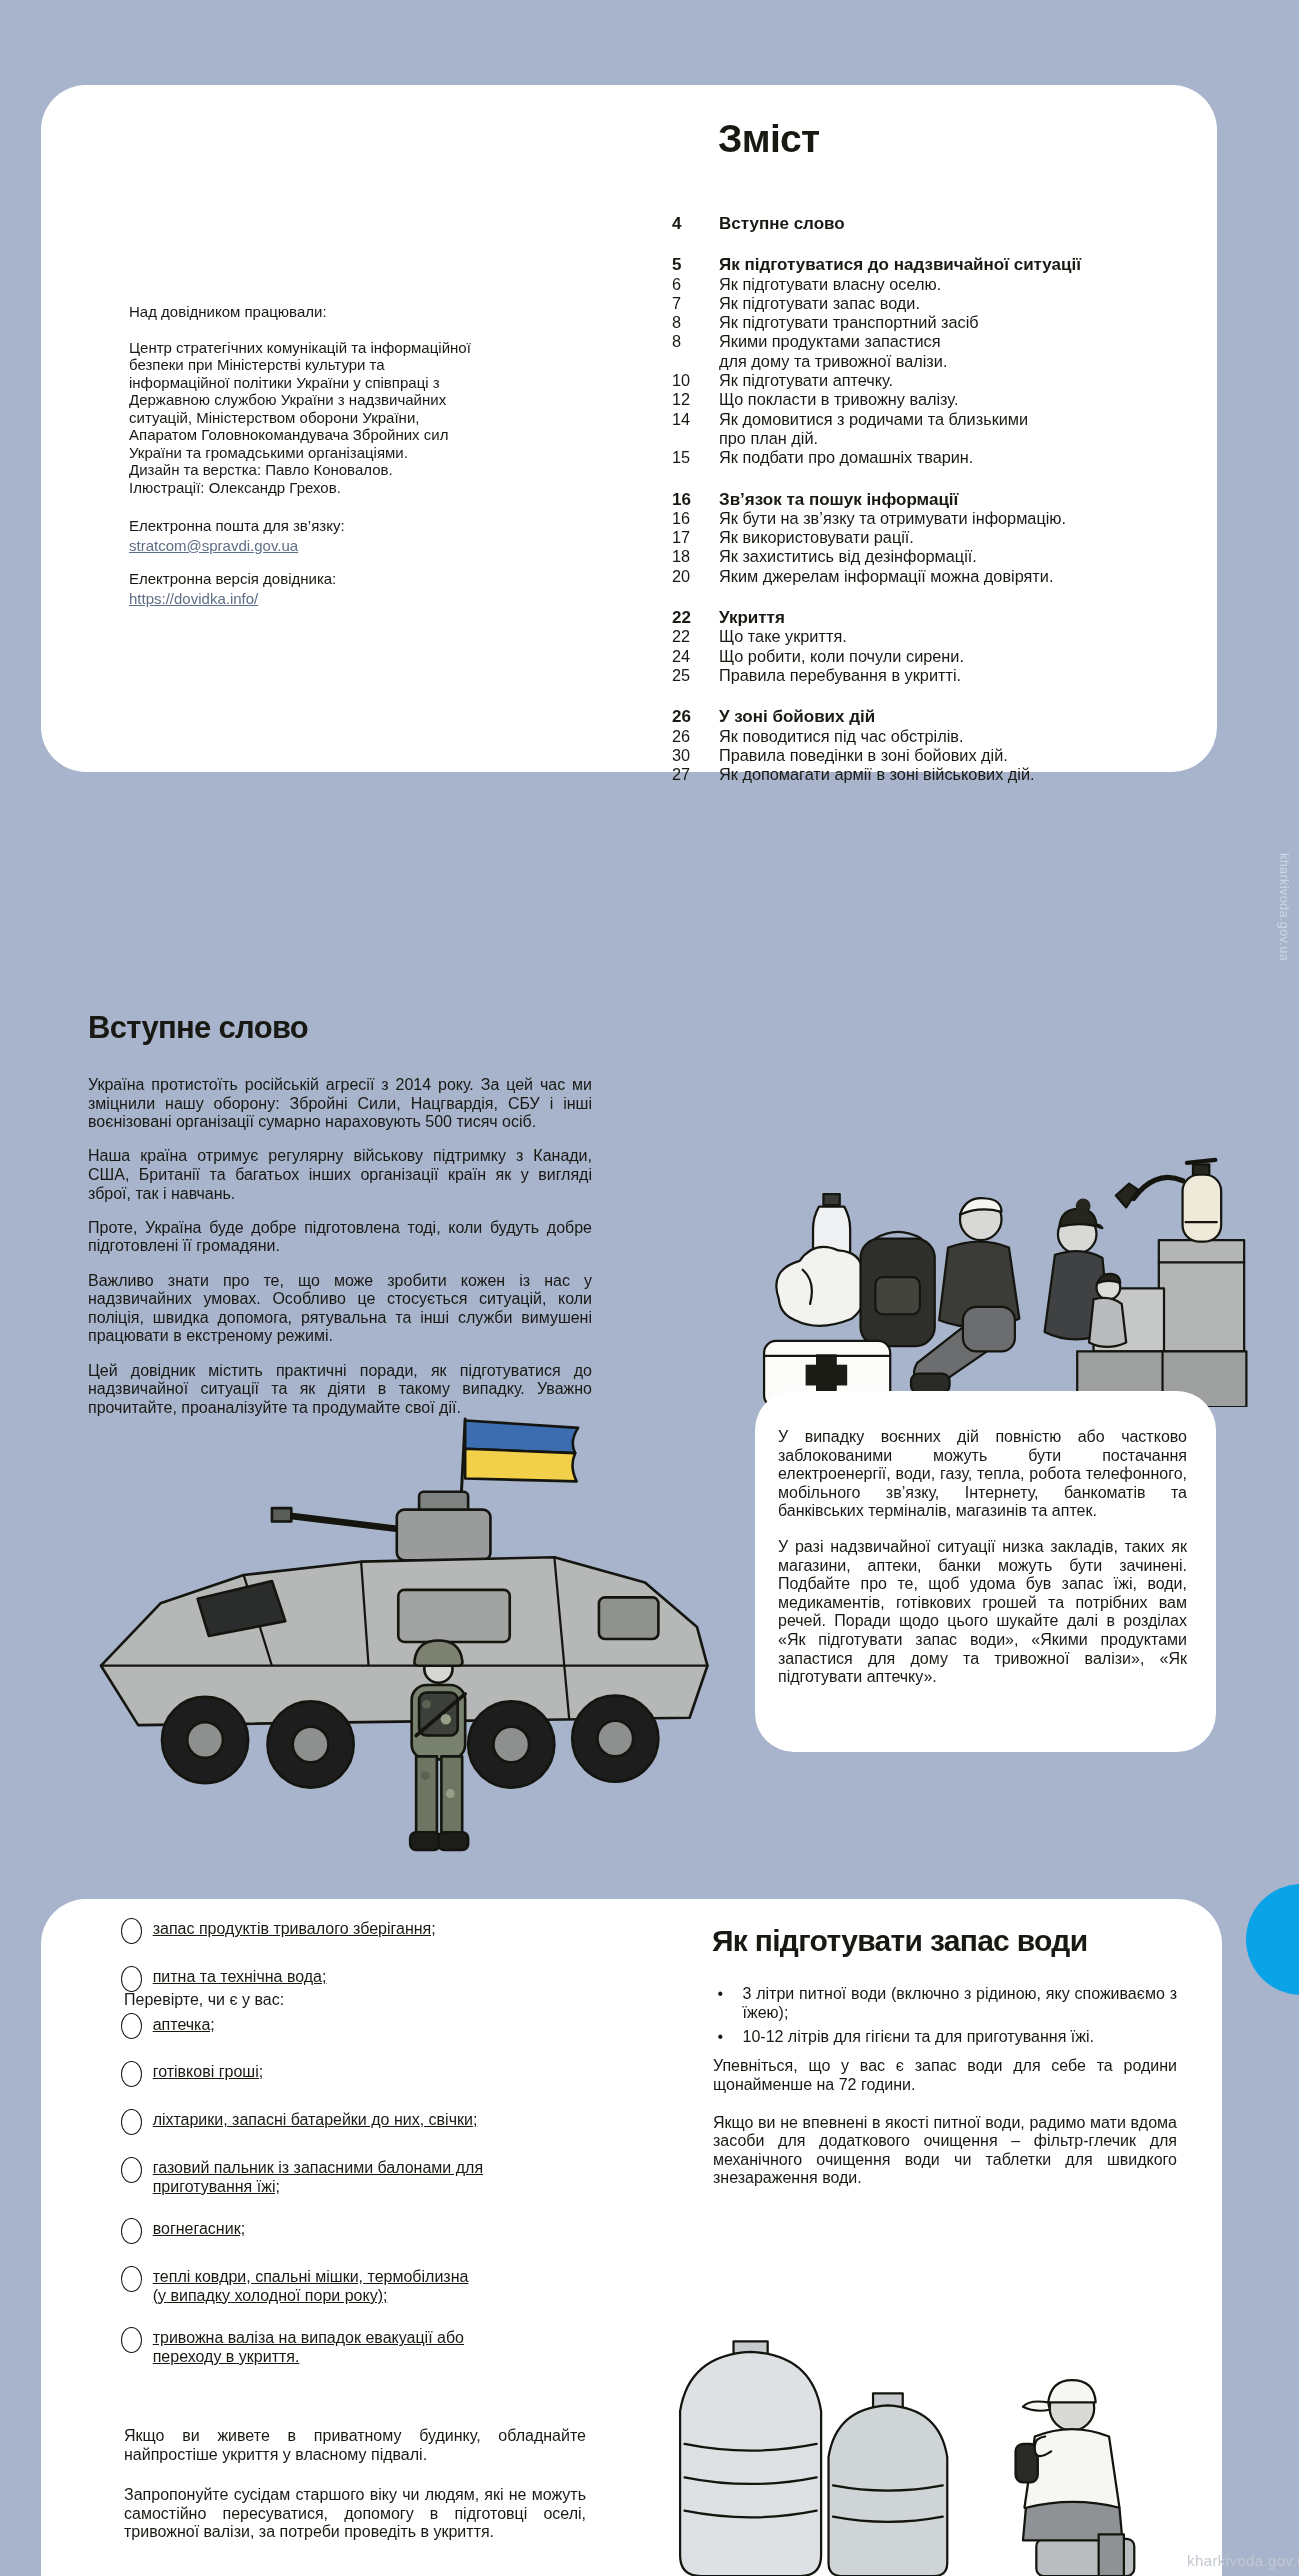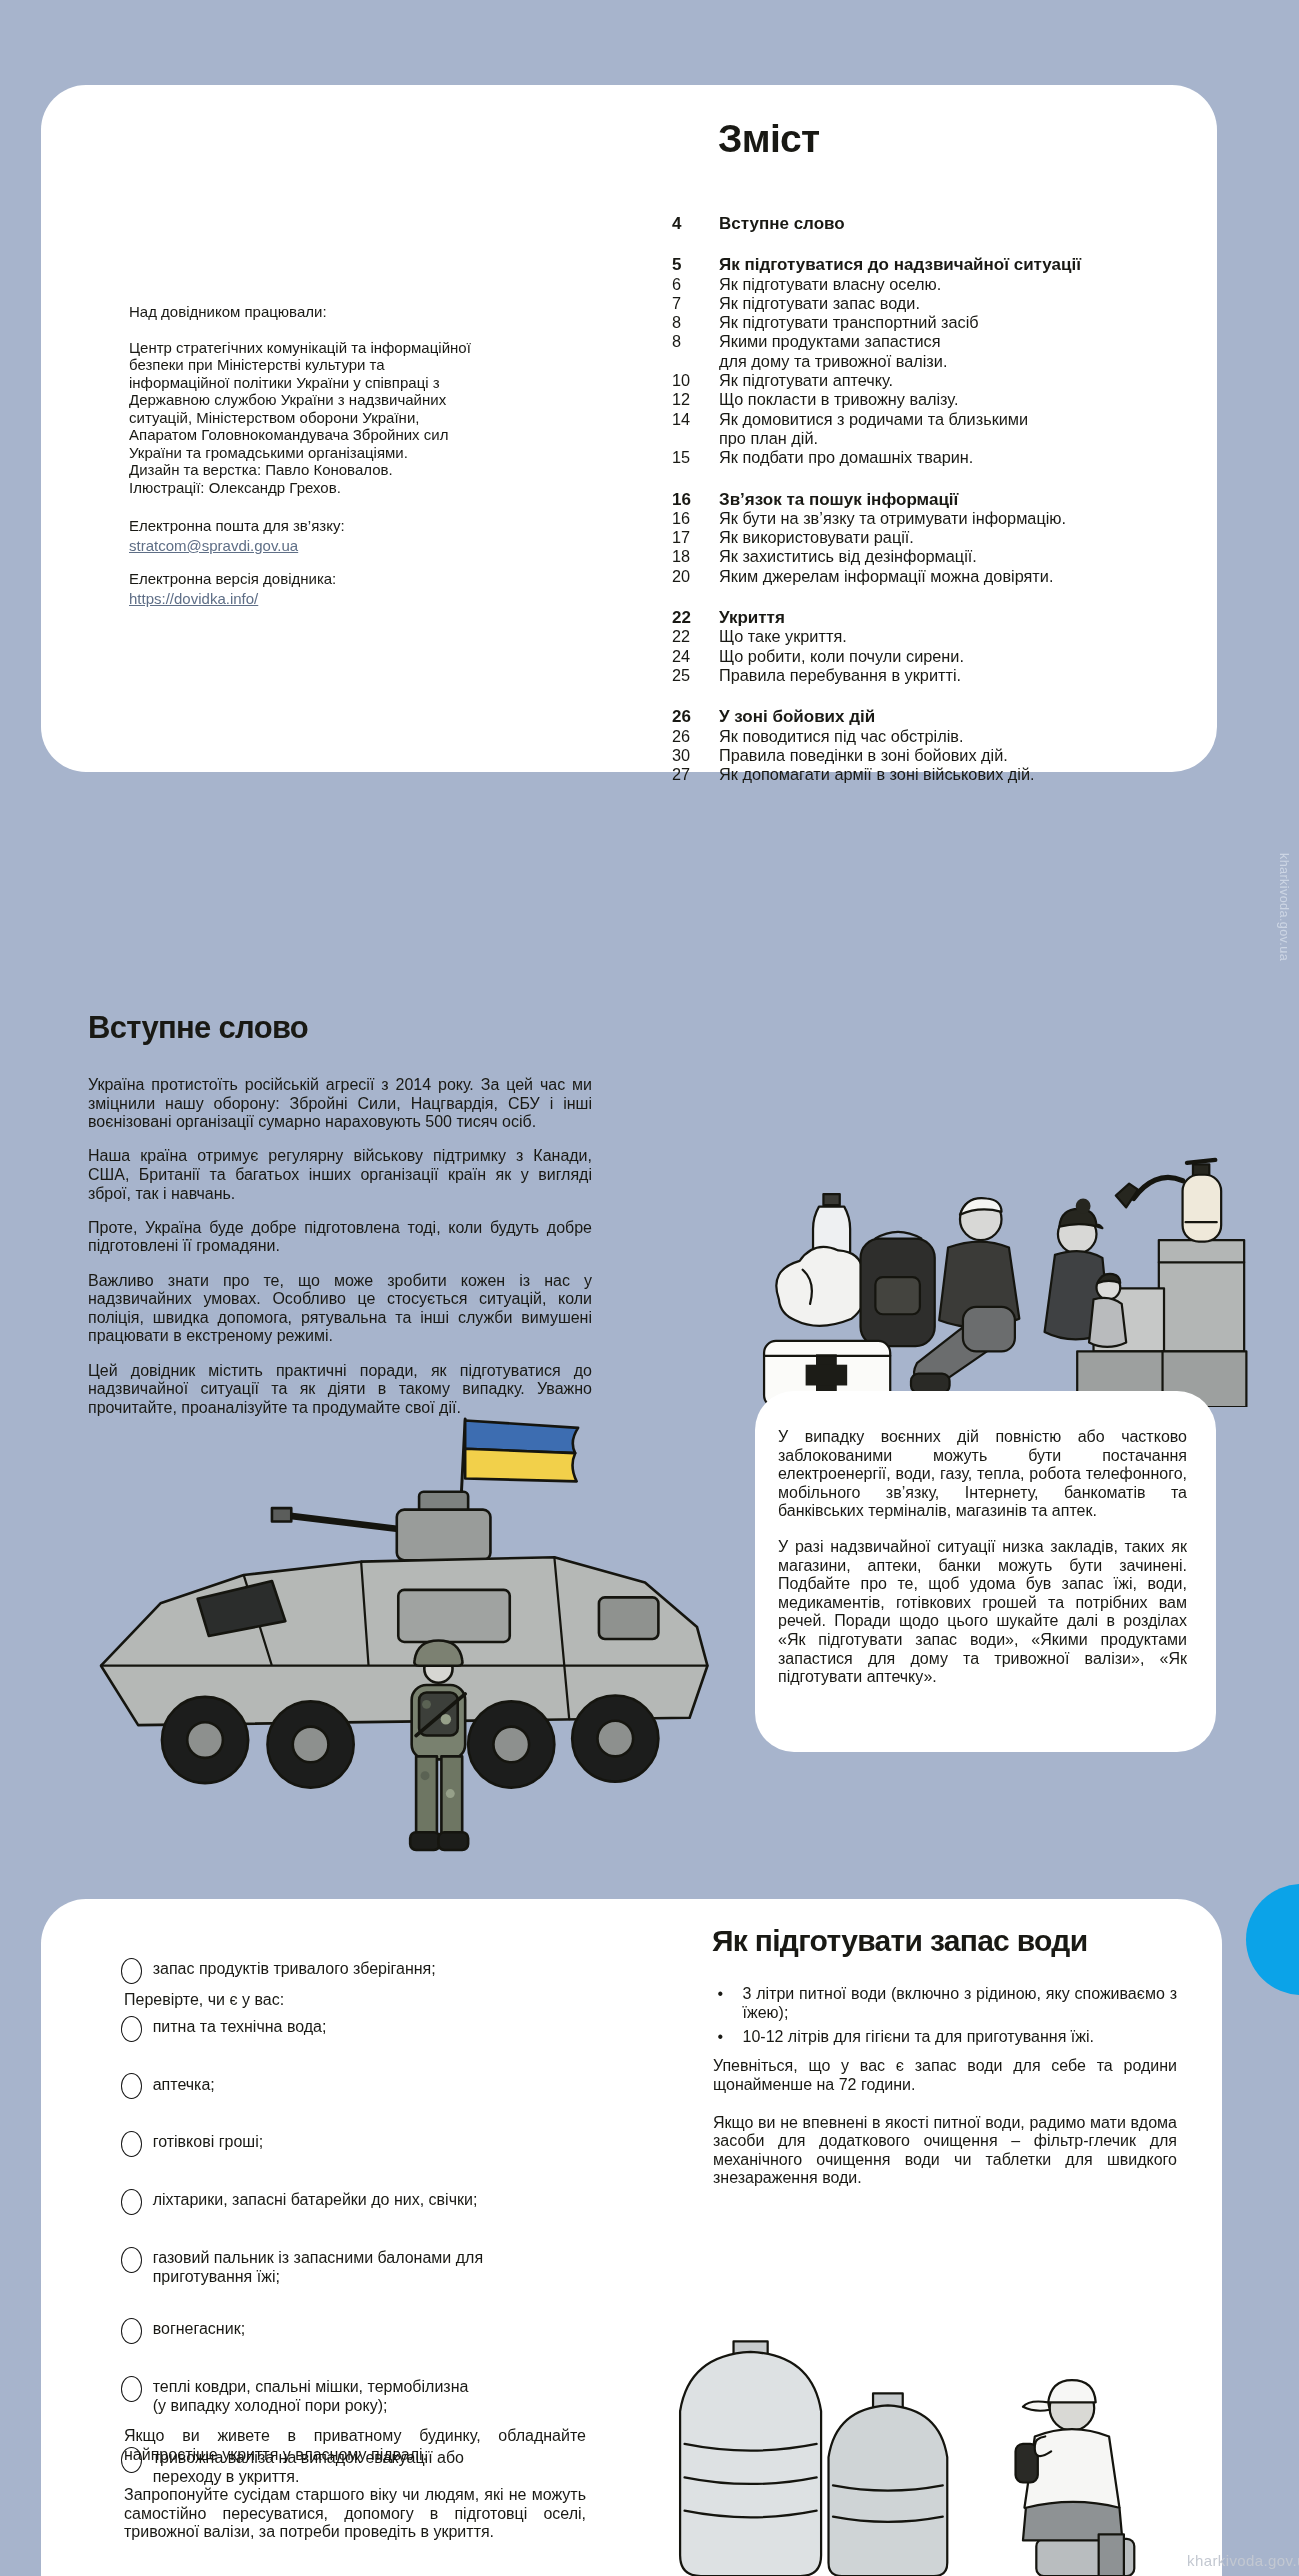--- a/index.html
+++ b/index.html
@@ -35,21 +35,21 @@
   .para{font-size:16px;line-height:18.6px;margin:0 0 15.6px 0;text-align:justify;}
   .intro-paragraphs .para{margin-bottom:15.6px;}
   
   .prepare-title{left:775px;top:1006px;font-size:36px;font-weight:bold;line-height:51px;
                  letter-spacing:-0.7px;white-space:pre-line;}
   .prepare-card-text{left:778px;top:1428px;width:409px;}
   .prepare-card-text .para{margin-bottom:17px;}
   
   .home-title{left:124px;top:1924px;font-size:30px;font-weight:bold;letter-spacing:-0.7px;}
   .home-intro{left:124px;top:1991px;font-size:16px;line-height:18.6px;}
-  .checklist{left:121px;top:1960px;width:475px;display:flex;flex-direction:column;gap:34px;}
+  .checklist{left:121px;top:1920px;width:475px;display:flex;flex-direction:column;gap:24px;text-decoration:underline;}
   .check-row{display:flex;align-items:flex-start;}
   .check-circle{width:19.3px;height:24px;border:1.9px solid #161616;border-radius:50%;
                 flex:none;margin:-2.2px 10.4px 0 0;background:transparent;}
   .check-text{font-size:16px;line-height:18.6px;white-space:pre-line;}
   .home-outro{left:124px;top:2427px;width:462px;}
   .home-outro .para{margin-bottom:0;}
   .home-outro .para + .para{margin-top:22px;}
   .water-title{left:712px;top:1924px;font-size:30px;font-weight:bold;letter-spacing:-0.7px;}
   .water-body{left:713px;top:1985px;width:464px;}
   .water-lead{margin-bottom:24px;}

